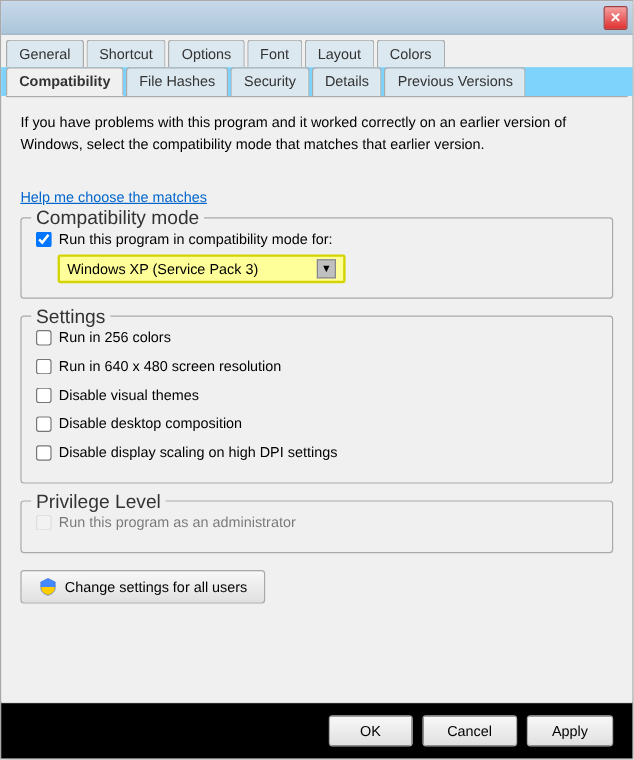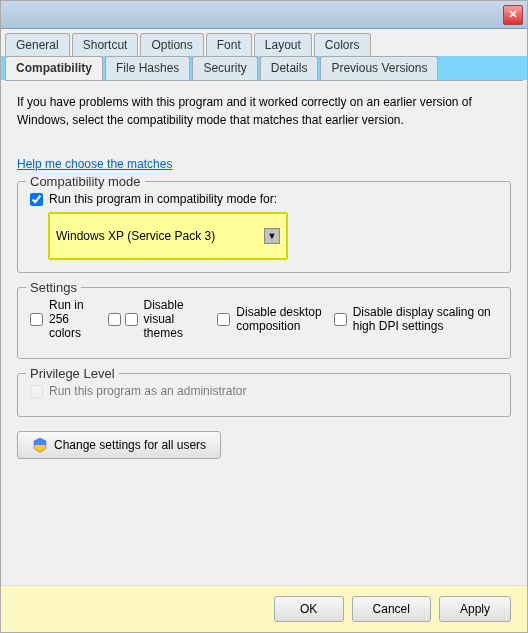--- a/index.html
+++ b/index.html
@@ -105,21 +105,21 @@
       padding: 10px 12px 12px 12px;
       margin-bottom: 14px;
       position: relative;
     }
     .group-label {
       position: absolute;
       top: -8px;
       left: 8px;
       background: #f0f0f0;
       padding: 0 4px;
-      font-size: 13px;
+      font-size: 16px;
       color: #333;
     }
     .checkbox-row {
       display: flex;
       align-items: center;
       gap: 6px;
       margin-bottom: 6px;
     }
     .checkbox-row input[type="checkbox"] {
       width: 13px;
@@ -128,42 +128,42 @@
     .compat-mode-select {
       display: flex;
       align-items: center;
       margin-top: 6px;
       margin-left: 18px;
     }
     .select-box {
       background: #fff;
       border: 2px solid #d4d400;
       border-radius: 2px;
-      padding: 14px 6px;
+      padding: 2px 6px;
       font-size: 12px;
       width: 240px;
       display: flex;
       align-items: center;
       justify-content: space-between;
       cursor: pointer;
       background-color: #ffff99;
     }
     .select-arrow {
       width: 16px;
       height: 16px;
       background: #c0c0c0;
       border: 1px solid #888;
       display: flex;
       align-items: center;
       justify-content: center;
       font-size: 9px;
     }
     .settings-items {
       display: flex;
-      flex-direction: row;
+      flex-direction: column;
       gap: 4px;
     }
     .privilege-items {
       display: flex;
       flex-direction: column;
       gap: 8px;
     }
     .disabled-checkbox {
       opacity: 0.5;
     }
@@ -182,21 +182,21 @@
     .shield-icon {
       width: 16px;
       height: 16px;
     }
     .footer {
       padding: 10px 16px;
       display: flex;
       justify-content: flex-end;
       gap: 8px;
       border-top: 1px solid #ddd;
-      background: #fef9c3;
+      background: #000000;
     }
     .footer-btn {
       padding: 5px 20px;
       border: 1px solid #aaa;
       background: linear-gradient(to bottom, #f8f8f8, #e0e0e0);
       border-radius: 3px;
       cursor: pointer;
       font-size: 12px;
       min-width: 70px;
     }
@@ -248,20 +248,21 @@
 
     <div class="group-box">
       <span class="group-label">Settings</span>
       <div class="settings-items">
         <div class="checkbox-row">
           <input type="checkbox" id="s1" style="">
           <label for="s1">Run in 256 colors</label>
         </div>
         <div class="checkbox-row">
           <input type="checkbox" id="s2" style="">
+          <label for="s2">Run in 640 x 480 screen resolution</label>
         </div>
         <div class="checkbox-row">
           <input type="checkbox" id="s3" style="">
           <label for="s3">Disable visual themes</label>
         </div>
         <div class="checkbox-row">
           <input type="checkbox" id="s4" style="">
           <label for="s4">Disable desktop composition</label>
         </div>
         <div class="checkbox-row">

